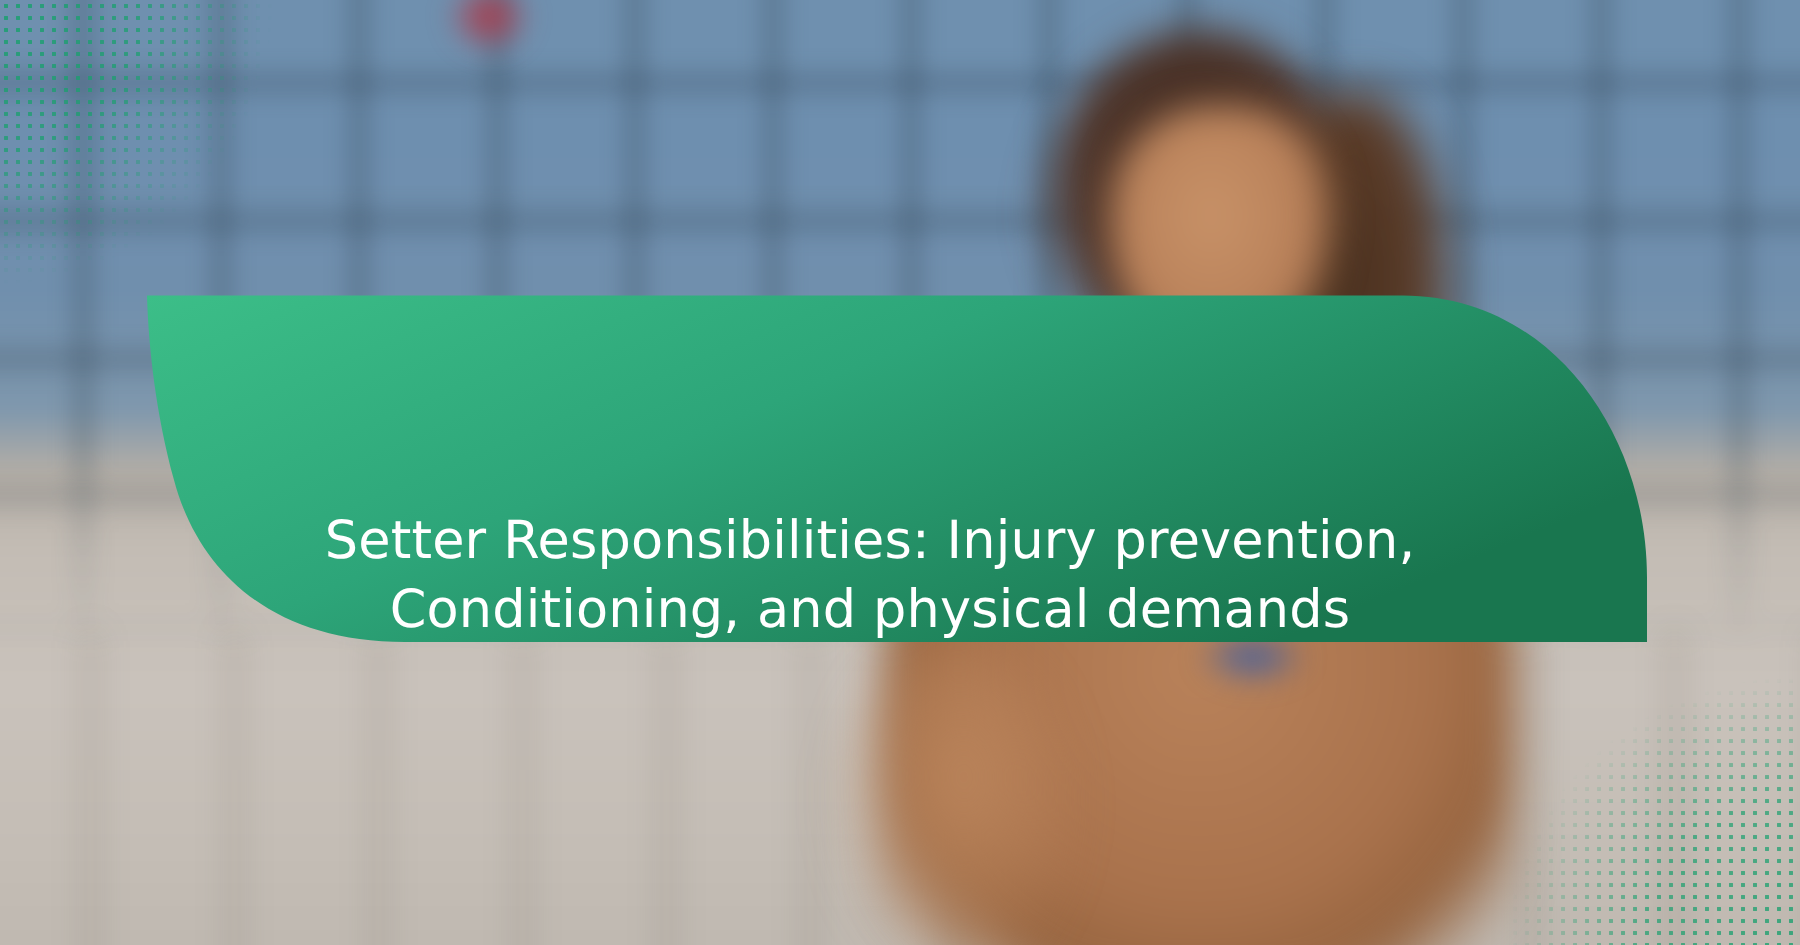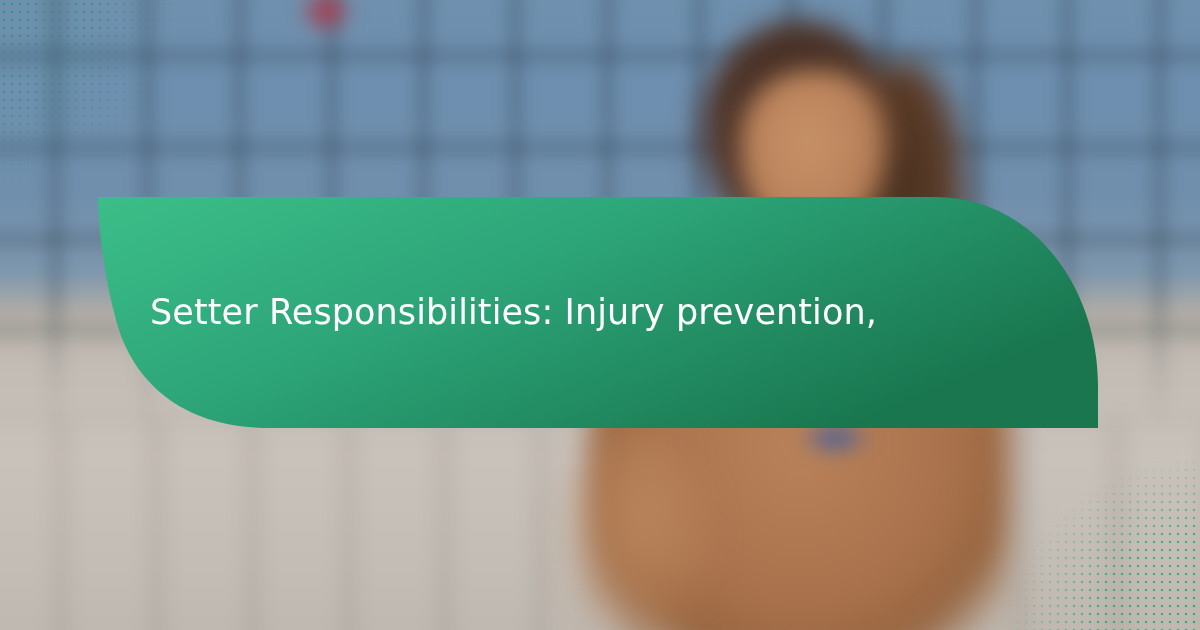--- a/index.html
+++ b/index.html
@@ -163,23 +163,23 @@
   }
   .banner-svg { display:block; width:1200px; height:630px; }
 
   .banner-text {
     position:absolute;
     left:150px;
     top:197px;
     width:860px;
     height:231px;
     display:flex;
-    flex-direction:row;
+    flex-direction:column;
     align-items:center;
-    justify-content:space-between;
+    justify-content:flex-end;
     gap:4px;
     text-align:center;
     color:#ffffff;
     font-size:35px;
     line-height:1.18;
     font-weight:400;
     letter-spacing:.1px;
     text-rendering:optimizeLegibility;
   }
   .banner-text .line { display:block; white-space:nowrap; }
@@ -220,15 +220,16 @@
                L 1098 428
                L 270 428
                C 180 428 132 380 116 320
                C 104 276 99 232 98 197
                Z" fill="url(#bannerGrad)"></path>
     </svg>
   </div>
 
   <div class="banner-text">
     <span class="line">Setter Responsibilities: Injury prevention,</span>
+    <span class="line">Conditioning, and physical demands</span>
   </div>
 
 </div>
 
 </body></html>

